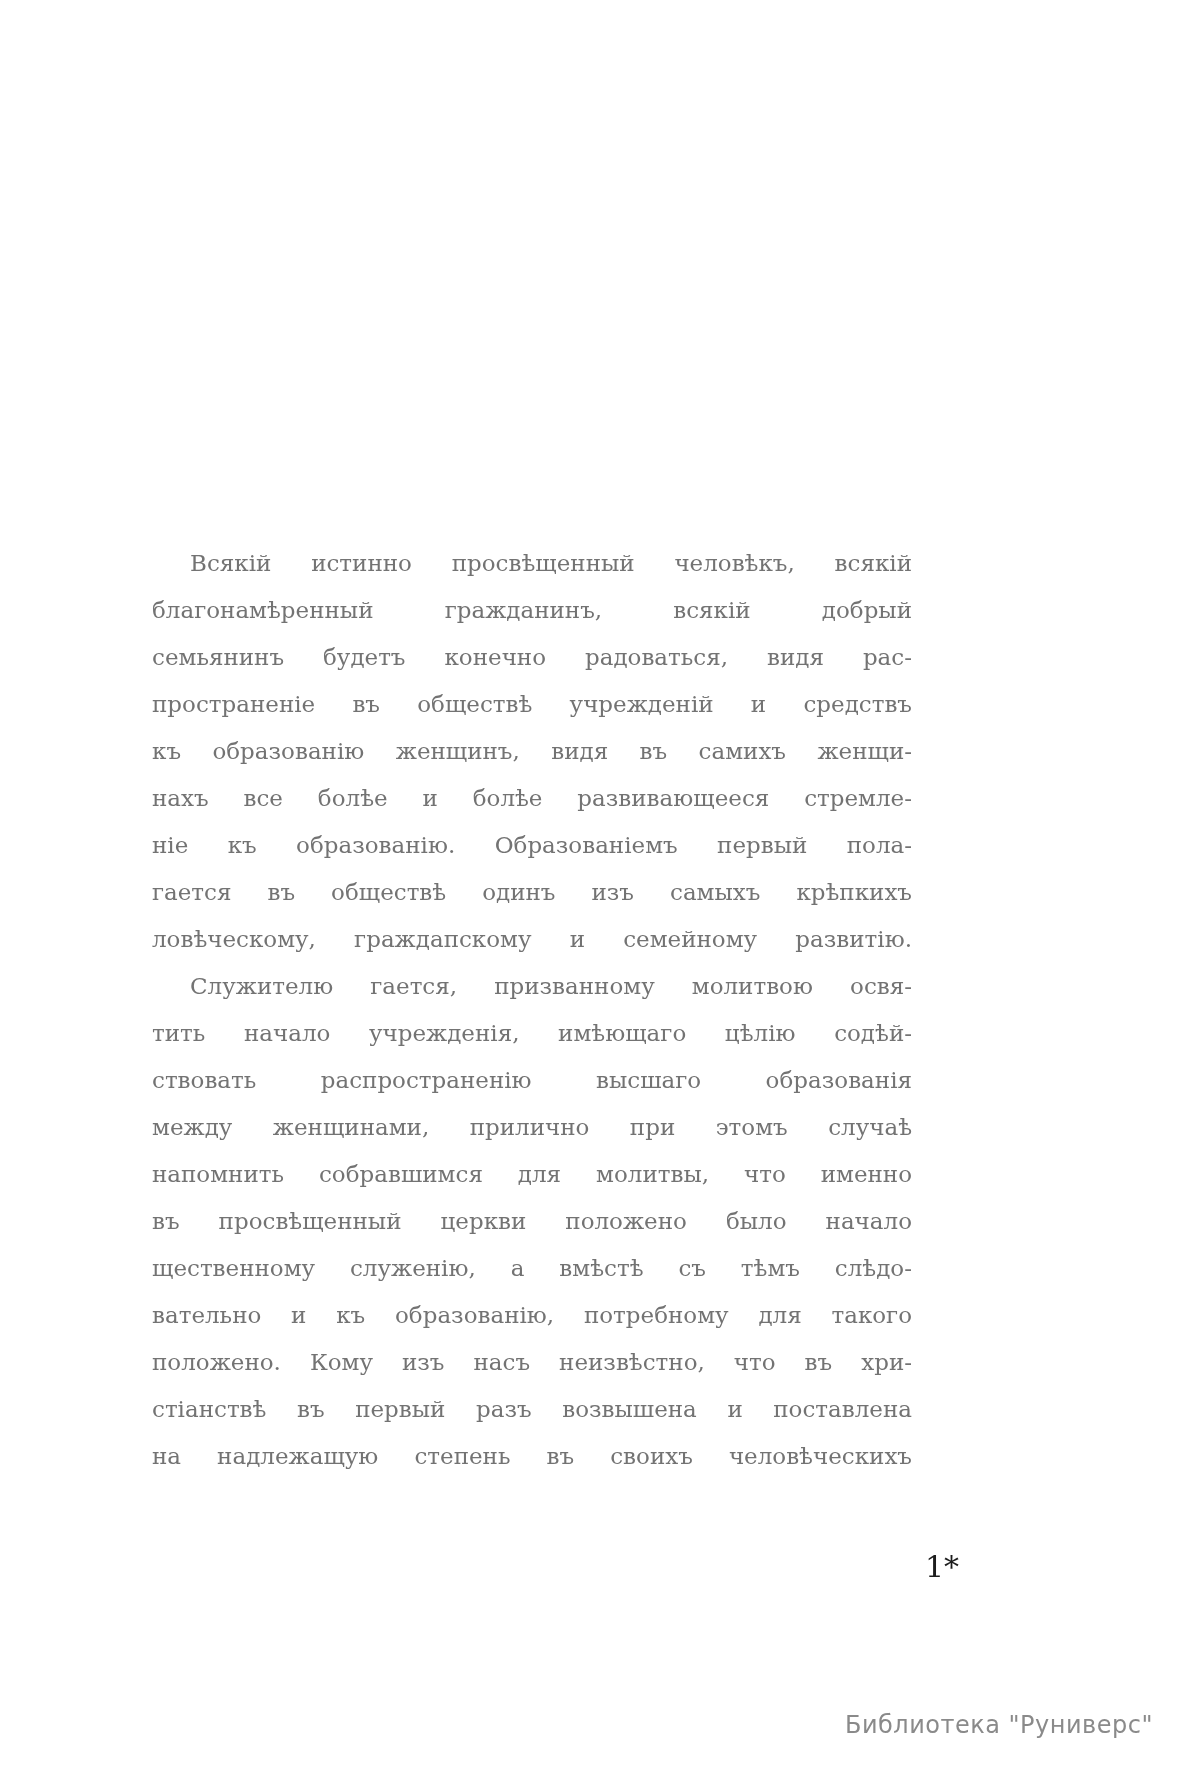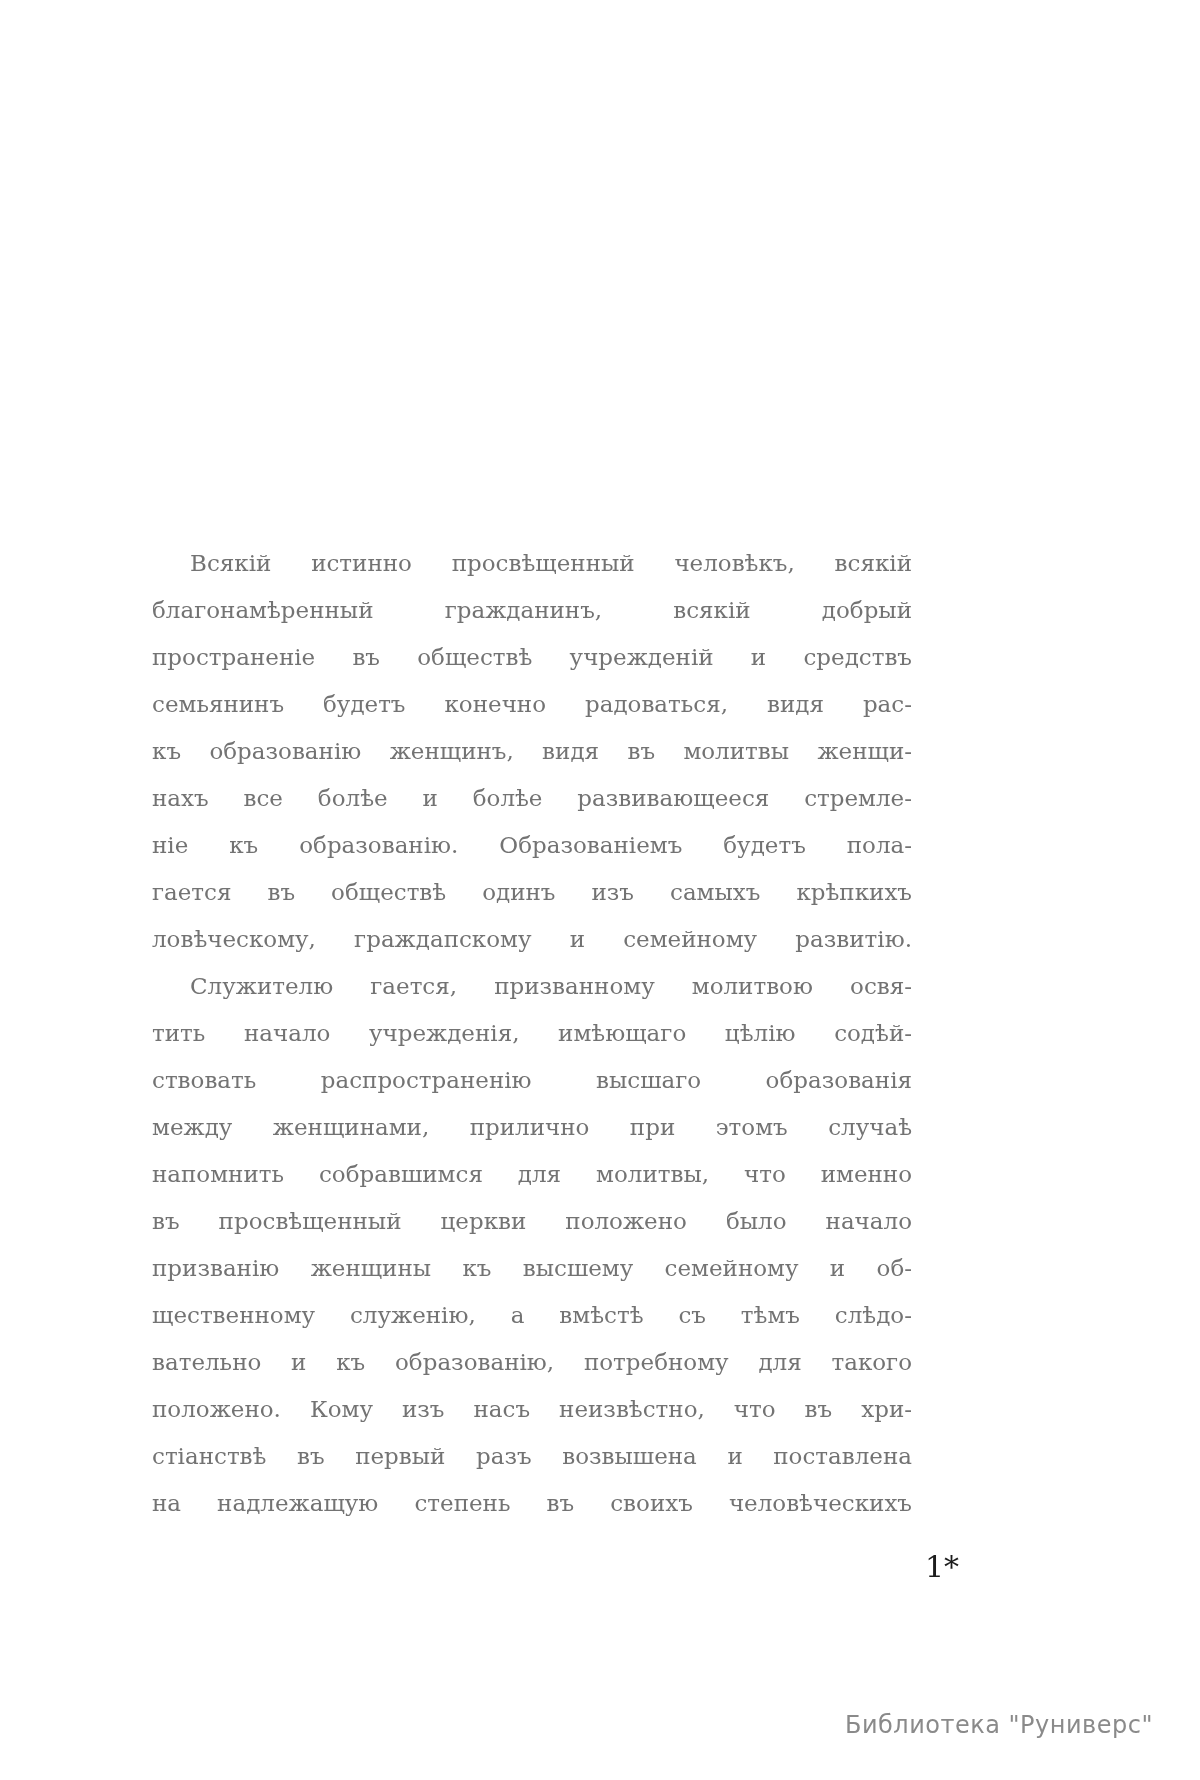--- a/index.html
+++ b/index.html
@@ -51,34 +51,33 @@
     letter-spacing: 0.5px;
   }
 </style>
 </head>
 <body>
 
 <div class="page">
   <div class="textblock">
     <div class="line indent">Всякій истинно просвѣщенный человѣкъ, всякій</div>
     <div class="line">благонамѣренный гражданинъ, всякій добрый</div>
+    <div class="line">семьянинъ будетъ конечно радоваться, видя рас-</div>
     <div class="line">пространеніе въ обществѣ учрежденій и средствъ</div>
-    <div class="line">семьянинъ будетъ конечно радоваться, видя рас-</div>
-    <div class="line">къ образованію женщинъ, видя въ молитвы женщи-</div>
+    <div class="line">къ образованію женщинъ, видя въ самихъ женщи-</div>
     <div class="line">нахъ все болѣе и болѣе развивающееся стремле-</div>
-    <div class="line">ніе къ образованію. Образованіемъ будетъ пола-</div>
+    <div class="line">ніе къ образованію. Образованіемъ первый пола-</div>
     <div class="line">гается въ обществѣ одинъ изъ самыхъ крѣпкихъ</div>
     <div class="line">ловѣческому, граждапскому и семейному развитію.</div>
     <div class="line indent">Служителю гается, призванному молитвою освя-</div>
     <div class="line">тить начало учрежденія, имѣющаго цѣлію содѣй-</div>
     <div class="line">ствовать распространенію высшаго образованія</div>
     <div class="line">между женщинами, прилично при этомъ случаѣ</div>
     <div class="line">напомнить собравшимся для молитвы, что именно</div>
     <div class="line">въ просвѣщенный церкви положено было начало</div>
-    <div class="line">призванію женщины къ высшему семейному и об-</div>
     <div class="line">щественному служенію, а вмѣстѣ съ тѣмъ слѣдо-</div>
     <div class="line">вательно и къ образованію, потребному для такого</div>
     <div class="line">положено. Кому изъ насъ неизвѣстно, что въ хри-</div>
     <div class="line">стіанствѣ въ первый разъ возвышена и поставлена</div>
     <div class="line">на надлежащую степень въ своихъ человѣческихъ</div>
   </div>
 
   <div class="signature">1*</div>
 
   <div class="watermark">Библиотека "Руниверс"</div>

